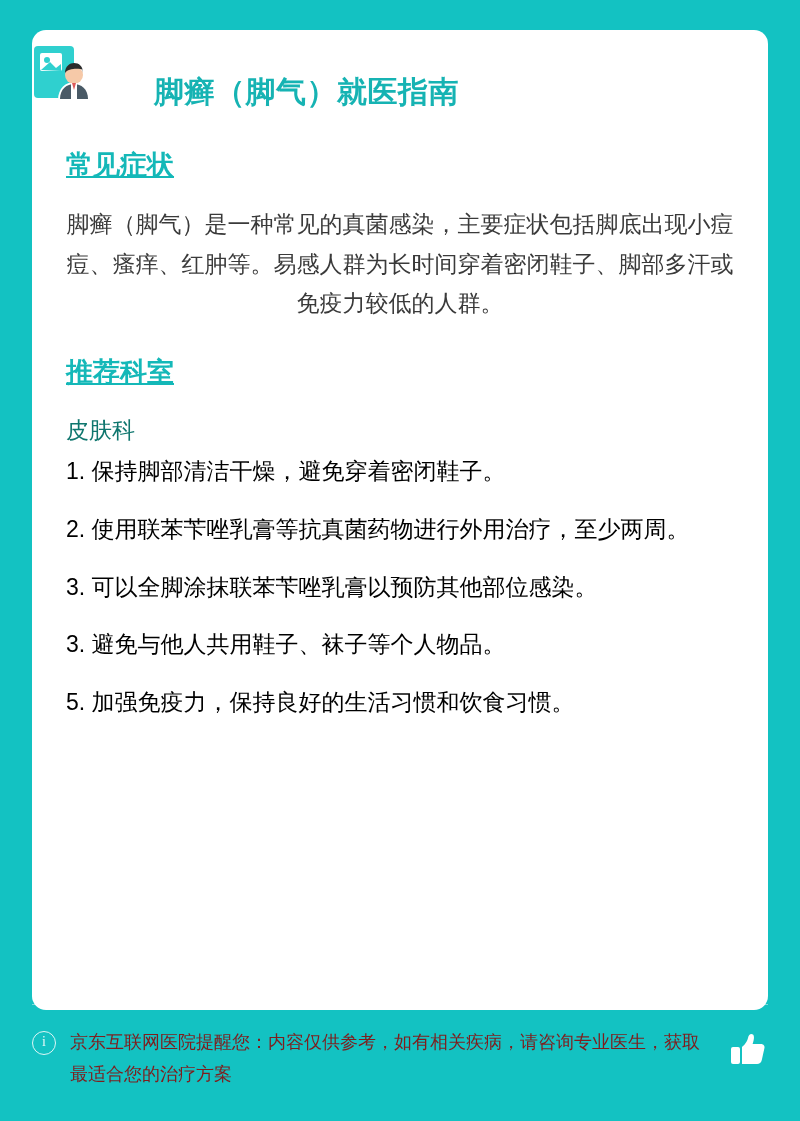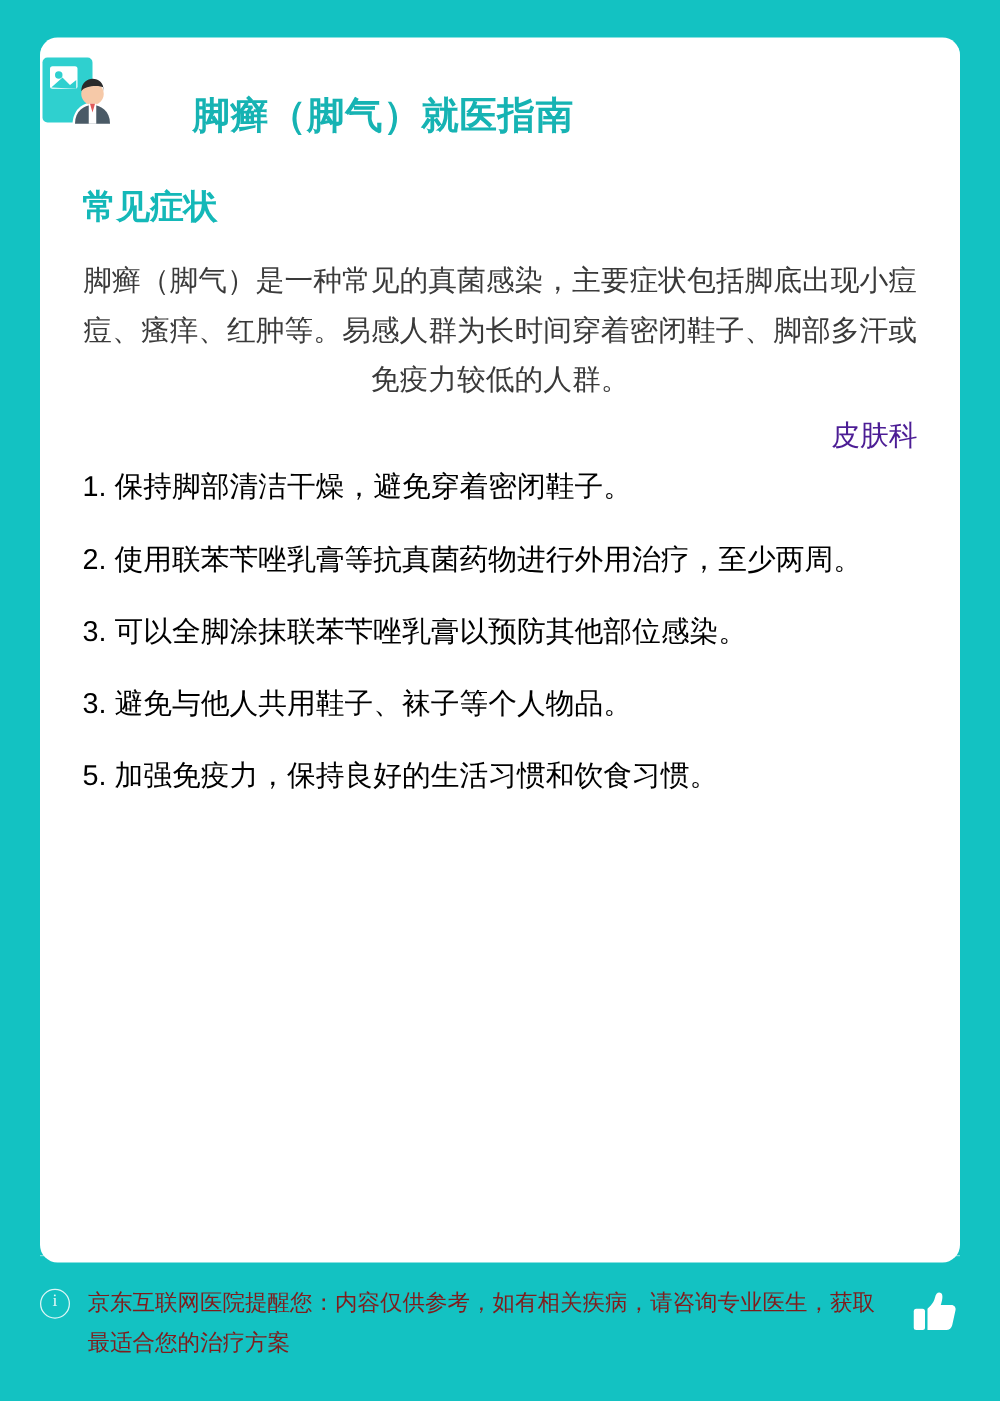--- a/index.html
+++ b/index.html
@@ -42,39 +42,39 @@
     margin: 0 0 34px 0;
     padding-left: 92px;
     letter-spacing: 0.5px;
   }
   h2.section {
     font-size: 27px;
     font-weight: bold;
     color: #14b8b8;
     margin: 30px 0 22px 0;
     padding: 0 0 0 4px;
+    text-decoration: underline;
   }
   h2.section:first-of-type {
     margin-top: 6px;
   }
   p.body-text {
     font-size: 23px;
     color: #3a3a3a;
     line-height: 1.72;
     margin: 0 0 6px 0;
     padding: 0 4px;
     text-align: center;
   }
   .subject {
     font-size: 23px;
-    color: #4c1d95;
+    color: #0f766e;
     line-height: 1.6;
     padding: 0 4px;
     margin: 0 0 4px 0;
-    text-align: right;
   }
   ol.points {
     list-style: none;
     margin: 0;
     padding: 0 4px;
   }
   ol.points li {
     font-size: 23px;
     color: #000000;
     line-height: 1.72;
@@ -144,20 +144,21 @@
       <path d="M37 31 C37 24 42 21 46 21 C51 21 55 24 55 31 L55 28 C52 26 40 26 37 31 Z" fill="#2b2b2b"></path>
       <rect x="43" y="41" width="6" height="16" fill="#ffffff"></rect>
       <path d="M44 41 L46 48 L48 41 Z" fill="#e05a5a"></path>
     </svg>
 
     <h1 class="title">脚癣（脚气）就医指南</h1>
 
     <h2 class="section">常见症状</h2>
     <p class="body-text">脚癣（脚气）是一种常见的真菌感染，主要症状包括脚底出现小痘痘、瘙痒、红肿等。易感人群为长时间穿着密闭鞋子、脚部多汗或免疫力较低的人群。</p>
 
+    <h2 class="section">推荐科室</h2>
     <div class="subject">皮肤科</div>
 
     <ol class="points">
       <li>1. 保持脚部清洁干燥，避免穿着密闭鞋子。</li>
       <li>2. 使用联苯苄唑乳膏等抗真菌药物进行外用治疗，至少两周。</li>
       <li>3. 可以全脚涂抹联苯苄唑乳膏以预防其他部位感染。</li>
       <li>3. 避免与他人共用鞋子、袜子等个人物品。</li>
       <li>5. 加强免疫力，保持良好的生活习惯和饮食习惯。</li>
     </ol>
 

